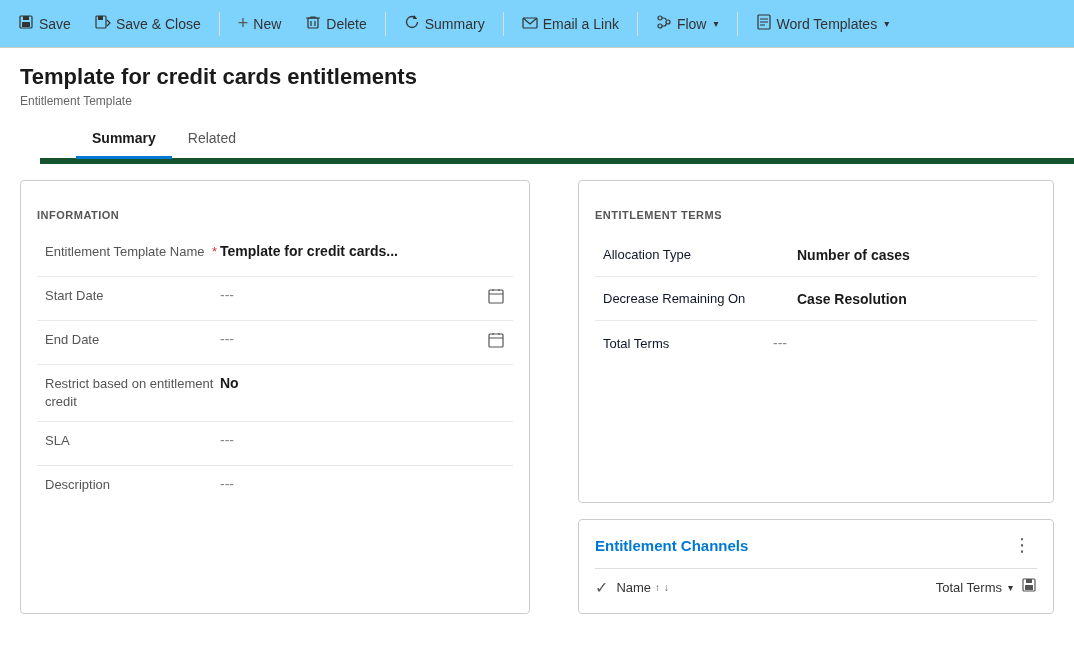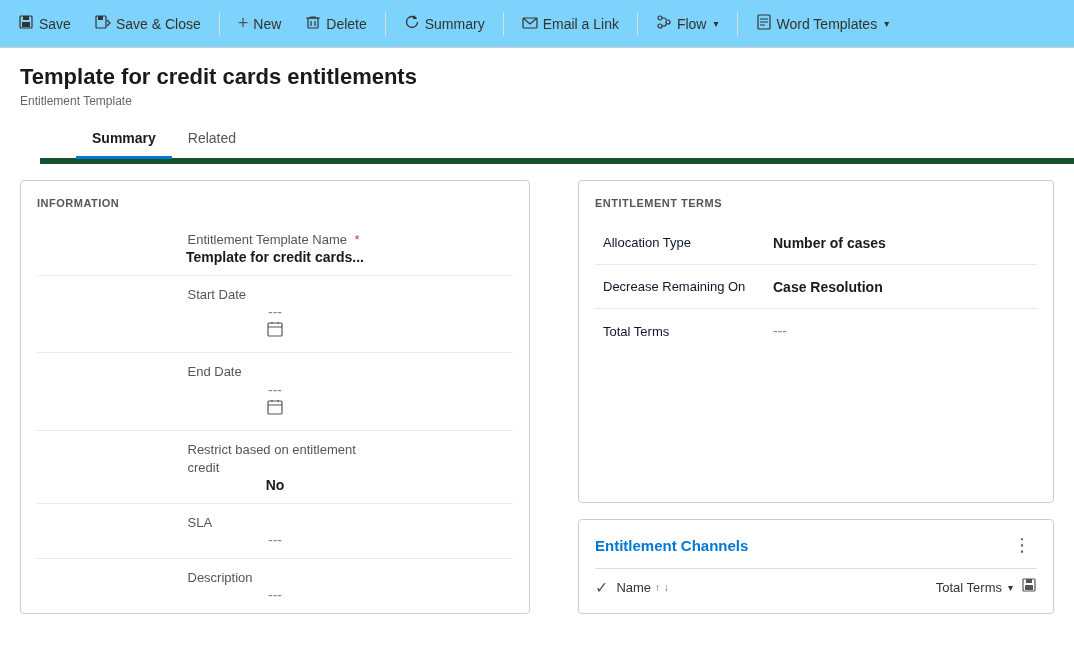--- a/index.html
+++ b/index.html
@@ -109,30 +109,29 @@
       flex: 1;
       padding-left: 32px;
     }
     .panel-title {
       font-size: 11px;
       font-weight: 700;
       color: #555;
       letter-spacing: 0.5px;
       text-transform: uppercase;
       margin-bottom: 12px;
+      margin-top: 12px;
     }
 
     
     .form-row {
       display: flex;
-      align-items: center;
       padding: 10px 8px;
       border-bottom: 1px solid #e8e8e8;
       min-height: 44px;
-      flex-direction: column;
     }
     .form-row:last-child { border-bottom: none; }
     .form-label {
       width: 175px;
       font-size: 13px;
       color: #555;
       flex-shrink: 0;
       line-height: 1.4;
     }
     .form-required {
@@ -164,21 +163,21 @@
     .et-label {
       width: 170px;
       font-size: 13px;
       color: #0f172a;
       flex-shrink: 0;
     }
     .et-value {
       font-size: 14px;
       color: #1a1a1a;
     }
-    .et-value.bold { font-weight: 700; }
+    .et-value.bold { font-weight: 700; margin-left: 24px; }
     .et-value.empty { color: #888; }
 
     
     .channels-panel {
       border: 1px solid #ccc;
       border-radius: 4px;
       padding: 12px 16px;
     }
     .channels-header {
       display: flex;

